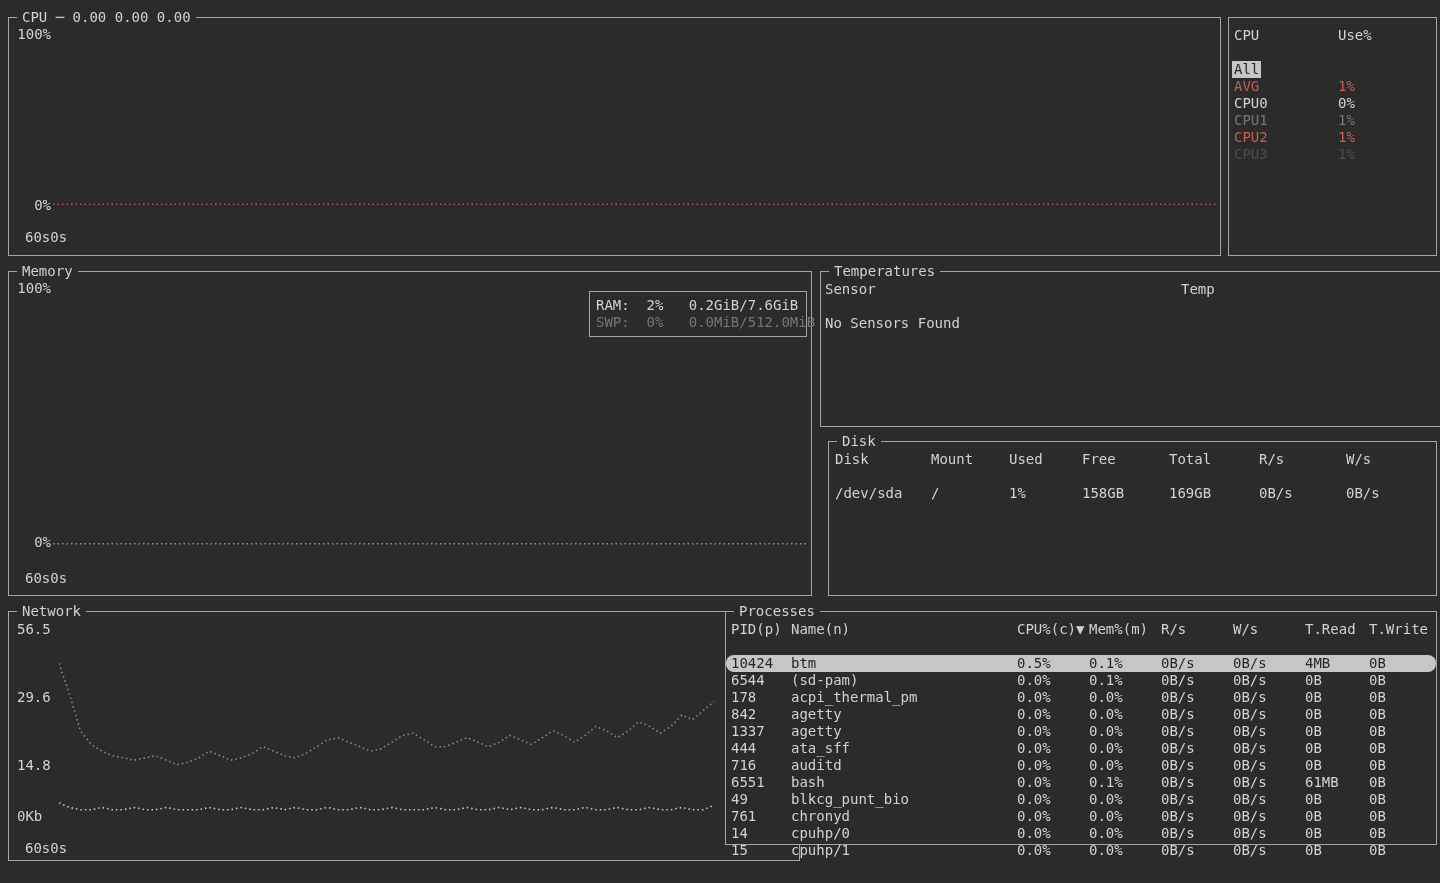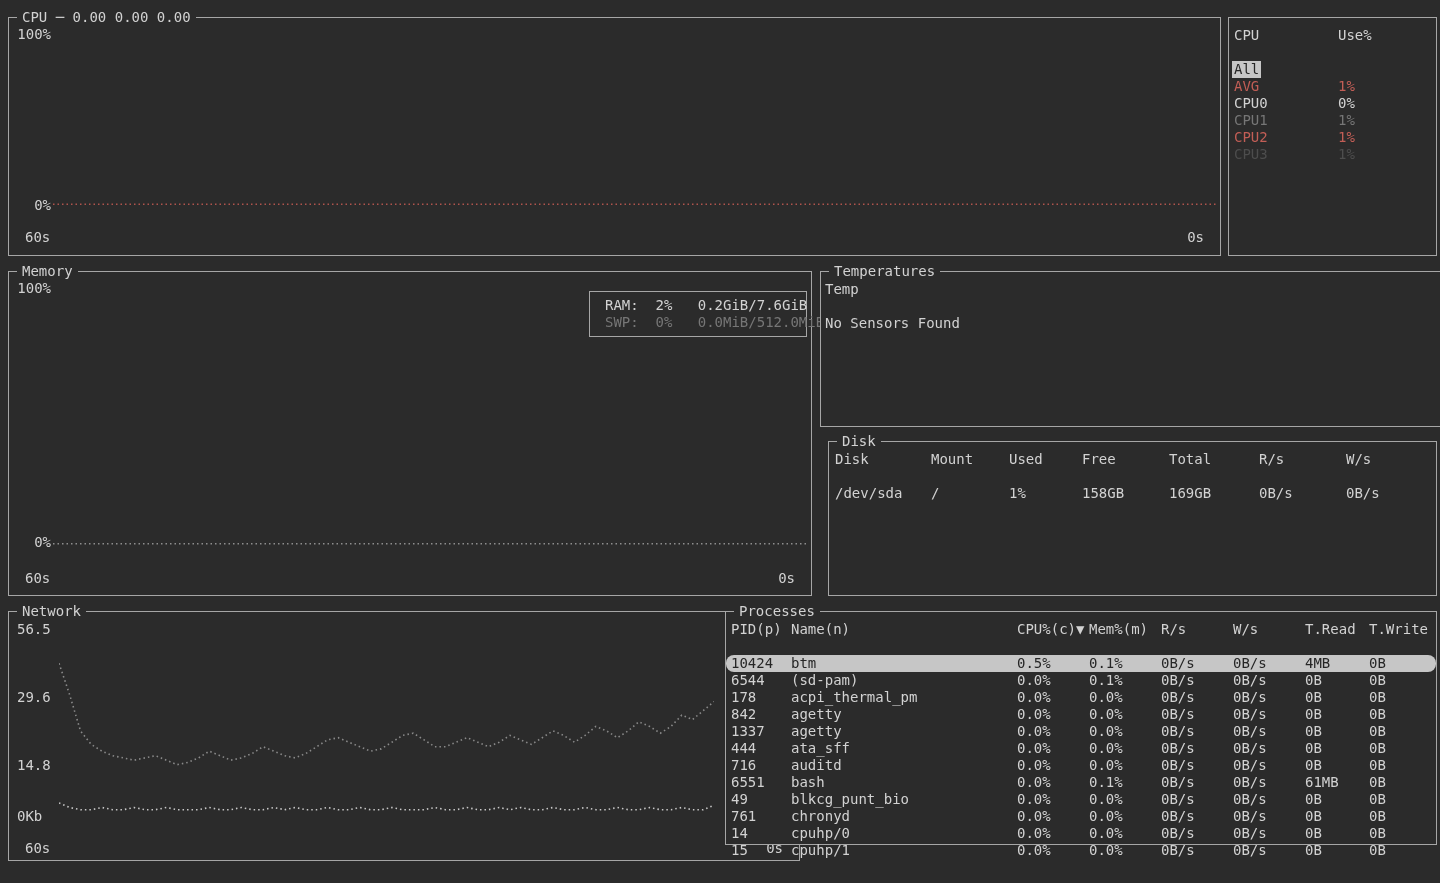--- a/index.html
+++ b/index.html
@@ -24,23 +24,23 @@
     overflow:hidden;
   }
   .panel{position:absolute;border:1px solid var(--border);background:var(--bg);}
   .panel-title{
     position:absolute;top:-9px;left:8px;background:var(--bg);
     padding:0 5px;white-space:pre;color:var(--fg);
   }
   .axis{position:absolute;white-space:pre;}
   .ra{left:2px;width:40px;text-align:right;}
   .la{left:8px;}
-  .xrow{position:absolute;left:2px;right:2px;display:flex;justify-content:space-between;padding:0 14px;white-space:pre;}
+  .xrow{position:absolute;left:2px;right:2px;display:flex;padding:0 14px;white-space:pre;}
   svg.graph{position:absolute;display:block;}
-  .legend-box{position:absolute;border:1px solid var(--border);background:var(--bg);padding:5px 15px;}
+  .legend-box{position:absolute;border:1px solid var(--border);background:var(--bg);padding:5px 6px;}
   .legend-box div{height:17px;white-space:pre;}
   .dim{color:var(--dim);}
   .verydim{color:var(--verydim);}
   .red{color:var(--red);}
 
   
   .lhead,.lrow{display:grid;grid-template-columns:104px 1fr;height:17px;white-space:pre;padding-left:5px;}
   .lhead{position:absolute;top:9px;left:0;right:0;}
   .lrows{position:absolute;top:43px;left:0;right:0;}
   .lrow.selected .lname{background:var(--sel-bg);color:var(--sel-fg);justify-self:start;padding:0 2px;margin-left:-2px;}
@@ -100,21 +100,21 @@
     <div class="dim">SWP:  0%   0.0MiB/512.0MiB</div>
   </div>
   <div class="xrow" style="top:298px;">
     <span>60s</span>
     <span>0s</span>
   </div>
 </div>
 
 <div class="panel" style="left:820px;top:271px;width:621px;height:156px;">
   <span class="panel-title">Temperatures</span>
-  <div class="thead"><span>Temp</span></div>
+  <div class="thead"><span>Sensor</span><span>Temp</span></div>
   <span class="tempty">No Sensors Found</span>
 </div>
 
 <div class="panel" style="left:828px;top:441px;width:609px;height:155px;">
   <span class="panel-title">Disk</span>
   <div class="dhead"><span>Disk</span><span>Mount</span><span>Used</span><span>Free</span><span>Total</span><span>R/s</span><span>W/s</span></div>
   <div class="drows">
       <div class="drow"><span>/dev/sda</span><span>/</span><span>1%</span><span>158GB</span><span>169GB</span><span>0B/s</span><span>0B/s</span></div>
     </div>
 </div>

